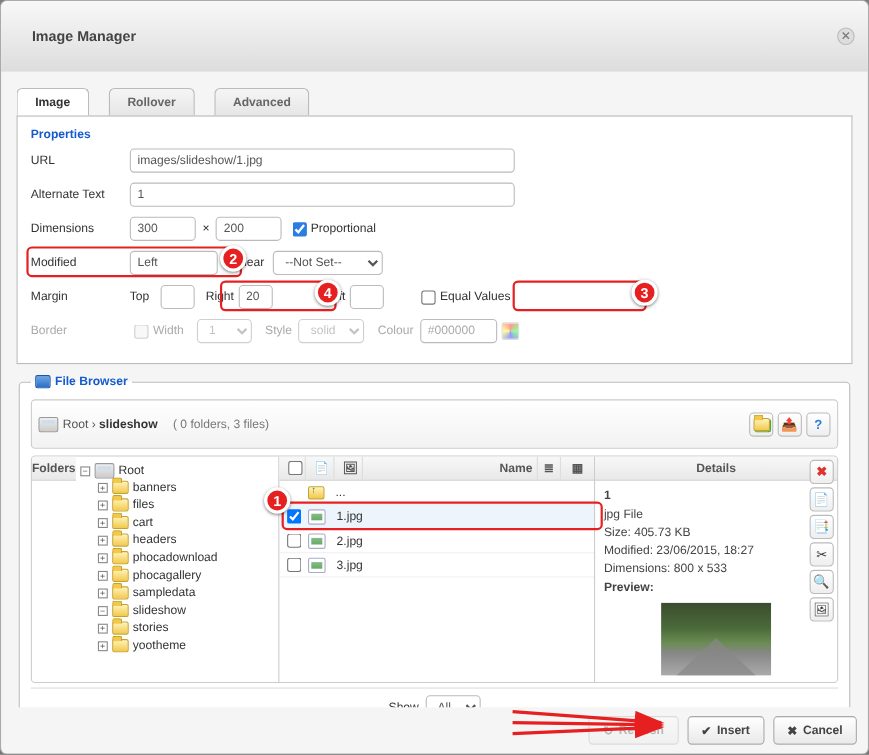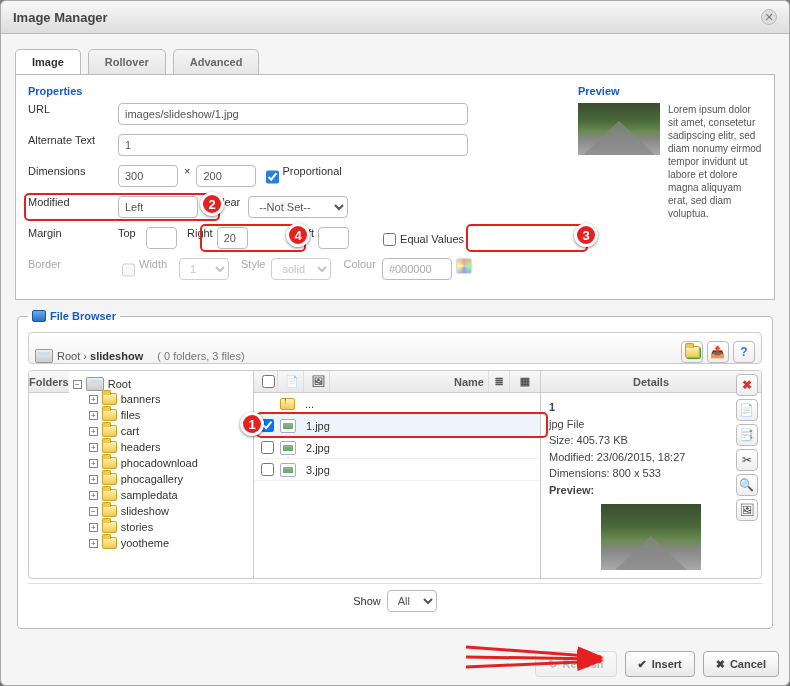--- a/index.html
+++ b/index.html
@@ -1,45 +1,45 @@
 <!DOCTYPE html>
 <html><head>
 <meta charset="utf-8">
 <style>
 html,body{margin:0;padding:0;font-family:"Lucida Grande","Segoe UI",Tahoma,Arial,sans-serif;font-size:11px;color:#333;background:#888}
 *{box-sizing:border-box}
 .window{width:790px;height:686px;margin:0 auto;background:#f5f5f5;border:1px solid #aaa;border-radius:6px;box-shadow:0 2px 10px rgba(0,0,0,.4);position:relative;display:flex;flex-direction:column}
 .titlebar{background:linear-gradient(#f8f8f8,#ddd);border-bottom:1px solid #bbb;border-radius:6px 6px 0 0;padding:8px 12px;display:flex;align-items:center;justify-content:space-between}
-.titlebar h1{margin:0;font-size:13px;font-weight:bold;color:#444}
+.titlebar h1{margin:16px;font-size:13px;font-weight:bold;color:#444}
 .close-x{width:16px;height:16px;border-radius:50%;background:#ddd;border:1px solid #bbb;color:#777;display:flex;align-items:center;justify-content:center;cursor:pointer;font-size:11px}
 .inner{padding:14px;display:flex;flex-direction:column;flex:1;overflow:hidden}
 .tabs{display:flex;border-bottom:1px solid #bbb;margin-bottom:-1px}
-.tab{padding:6px 16px;border:1px solid #bbb;background:linear-gradient(#f5f5f5,#e6e6e6);border-radius:5px 5px 0 0;margin-right:7px;cursor:pointer;position:relative;top:1px;font-weight:bold;color:#666}
+.tab{padding:6px 16px;border:1px solid #bbb;background:linear-gradient(#f5f5f5,#e6e6e6);border-radius:5px 5px 0 0;margin-right:18px;cursor:pointer;position:relative;top:1px;font-weight:bold;color:#666}
 .tab.active{background:#fff;border-bottom:1px solid #fff;color:#333}
 .panel{border:1px solid #bbb;background:#fff;padding:10px 12px;display:flex;gap:14px}
 .props{flex:1}
 .preview-col{width:184px}
 .sect-title{color:#165bcc;font-weight:bold;margin-bottom:6px}
-.row{display:flex;margin-bottom:7px;min-height:24px}
+.row{display:flex;align-items:center;margin-bottom:7px;min-height:24px}
 .lbl{width:90px}
 input[type=text],select{height:22px;border:1px solid #bbb;border-radius:4px;padding:0 6px;font-size:11px;color:#555;background:#fff}
 input[type=text]:disabled,select:disabled{color:#aaa}
 .wide{width:350px}
 .small{width:60px}
 .tiny{width:50px}
 .xs{width:31px}
 .chk{margin:0 3px 0 10px;accent-color:#2a7de1}
 .preview-box{display:flex;gap:8px;font-size:10px;color:#555;line-height:1.3}
 .preview-img{width:82px;height:52px;background:#ccc;display:flex;align-items:flex-end;justify-content:center;position:relative;overflow:hidden}
 .road{width:100%;height:100%;background:linear-gradient(#3a4d2e 0%,#4b6a3a 35%,#6a8b52 55%,#888 70%,#aaa 100%);clip-path:polygon(0 0,100% 0,100% 100%,0 100%)}
 .road::after{content:"";position:absolute;bottom:0;left:50%;transform:translateX(-50%);border-left:36px solid transparent;border-right:36px solid transparent;border-bottom:34px solid #888;opacity:.7}
 .fb-fieldset{border:1px solid #bbb;border-radius:4px;padding:10px;margin-top:10px;flex:1;display:flex;flex-direction:column;background:#fff;position:relative}
 .fb-legend{color:#165bcc;font-weight:bold;padding:0 4px;display:flex;align-items:center;gap:4px}
 .fbl-icon{width:14px;height:12px;background:linear-gradient(#6fa8e8,#2a6fc4);border:1px solid #1958a6;border-radius:2px}
-.path-bar{display:flex;align-items:flex-end;height:32px;border:1px solid #ccc;border-radius:4px;padding:0 6px;background:linear-gradient(#fff,#f2f2f2);justify-content:space-between}
+.path-bar{display:flex;align-items:center;height:45px;border:1px solid #ccc;border-radius:4px;padding:0 6px;background:linear-gradient(#fff,#f2f2f2);justify-content:space-between}
 .path-left{display:flex;align-items:center;gap:4px}
 .drive-icon{width:18px;height:14px;background:linear-gradient(#eee,#ccc);border:1px solid #999;border-radius:2px;position:relative}
 .drive-icon::after{content:"";position:absolute;left:2px;right:2px;top:2px;height:3px;background:#cde}
 .crumb{color:#555}
 .crumb b{color:#333}
 .count{color:#777}
 .path-right{display:flex;gap:4px}
 .ibtn{width:22px;height:22px;border:1px solid #bbb;border-radius:4px;background:linear-gradient(#fff,#eee);display:flex;align-items:center;justify-content:center;cursor:pointer;font-size:12px}
 .fb-grid{display:flex;margin-top:6px;border:1px solid #ccc;border-radius:4px;flex:1;overflow:hidden}
 .col-folders{width:225px;border-right:1px solid #ccc;display:flex;}
@@ -141,29 +141,20 @@
           <span style="width:40px">Width</span>
           <select class="tiny" disabled=""><option>1</option></select>
           <span style="padding:0 6px 0 12px">Style</span>
           <select class="small" disabled=""><option>solid</option></select>
           <span style="padding:0 6px 0 12px">Colour</span>
           <input type="text" class="small" style="width: 70px;" disabled="" value="#000000">
           <span class="colour-sw"></span>
         </div>
       </div>
 
-      <div class="preview-col">
-        <div class="sect-title">Preview</div>
-        <div class="preview-box">
-          <div class="preview-img">
-              <div class="road"></div>
-            </div>
-          <div style="flex:1">Lorem ipsum dolor sit amet, consetetur sadipscing elitr, sed diam nonumy eirmod tempor invidunt ut labore et dolore magna aliquyam erat, sed diam voluptua.</div>
-        </div>
-      </div>
     </div>
 
     <fieldset class="fb-fieldset">
       <legend class="fb-legend">
           <span class="fbl-icon"></span>
           <span>File Browser</span>
         </legend>
 
       <div class="path-bar">
         <div class="path-left">

